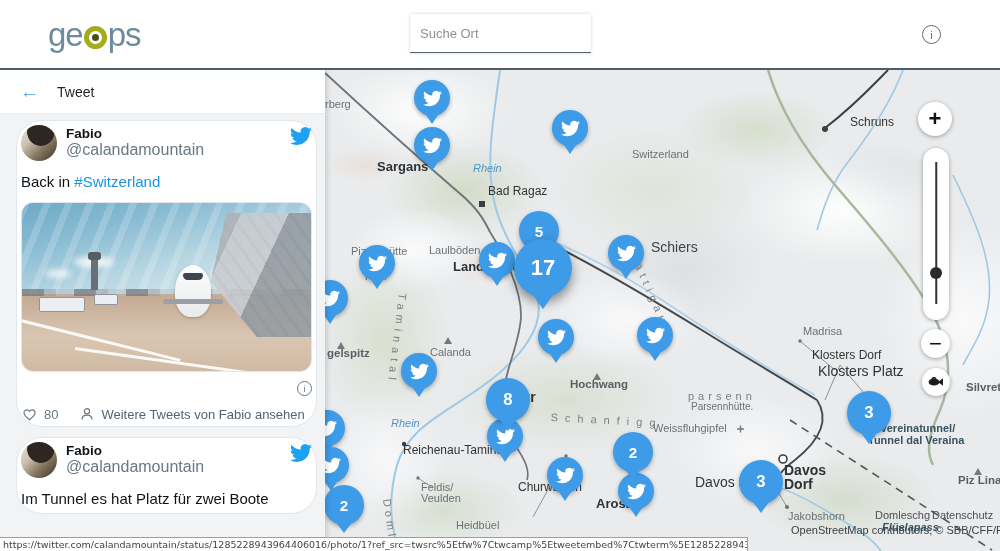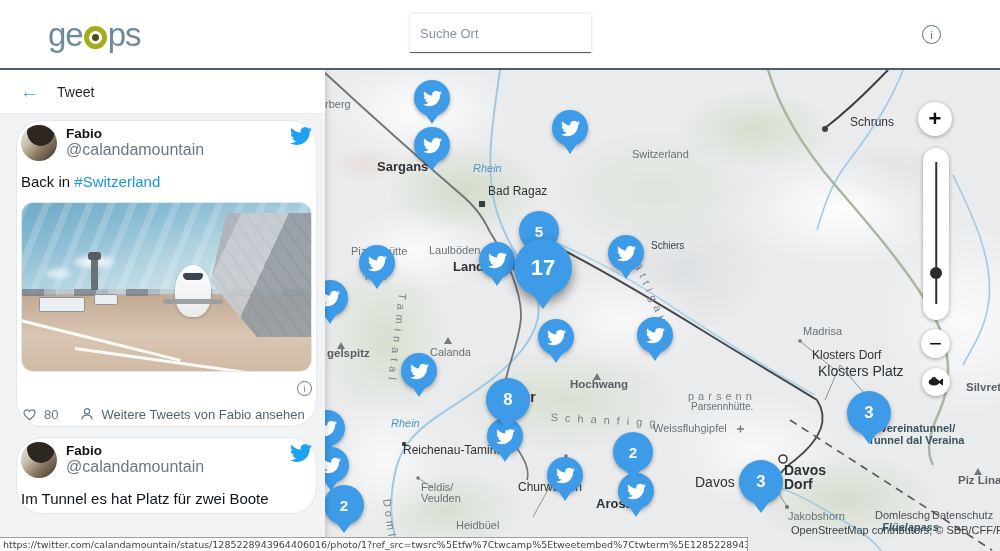--- a/index.html
+++ b/index.html
@@ -71,21 +71,21 @@
     radial-gradient(ellipse 140px 85px at 330px 120px,rgba(214,224,204,.6),transparent 70%),
     radial-gradient(ellipse 110px 55px at 430px 60px,rgba(203,215,188,.65),transparent 70%),
     radial-gradient(ellipse 160px 75px at 240px 330px,rgba(208,218,196,.65),transparent 70%),
     radial-gradient(ellipse 130px 65px at 520px 430px,rgba(200,212,186,.6),transparent 70%),
     radial-gradient(ellipse 110px 55px at 120px 440px,rgba(206,217,194,.65),transparent 70%),
     radial-gradient(ellipse 120px 90px at 360px 200px,rgba(210,213,217,.5),transparent 70%),
     radial-gradient(ellipse 100px 70px at 560px 120px,rgba(207,210,214,.5),transparent 70%);}
   #terrain{position:absolute;left:0;top:0;z-index:1;}
   .mlabel{position:absolute;white-space:nowrap;transform-origin:0 0;z-index:2;line-height:1.1;}
   .town{font-size:12px;color:#333;}
-  .town-sm{font-size:10px;color:#3c4247;}
+  .town-sm{font-size:14px;color:#3c4247;}
   .town-lg{font-size:14px;color:#2f3438;}
   .town-bold{font-size:13px;font-weight:bold;color:#2d3237;}
   .town-bold-lg{font-size:14px;font-weight:bold;color:#2d3237;}
   .peak{font-size:11px;color:#6b7176;}
   .peak-sm{font-size:10px;color:#6b7176;}
   .peak-bold{font-size:11.5px;font-weight:bold;color:#595f64;}
   .region{font-size:11px;color:#7a8085;}
   .river{font-size:11px;font-style:italic;color:#4d94c9;}
   .tunnel{font-size:11px;font-weight:bold;color:#37535e;}
   .link{font-size:11px;color:#4a4f54;cursor:pointer;}

